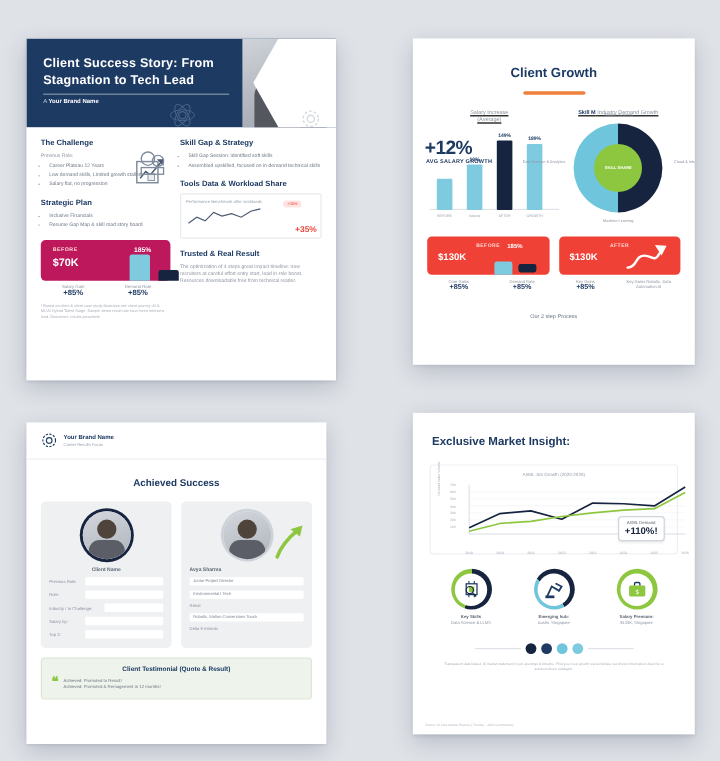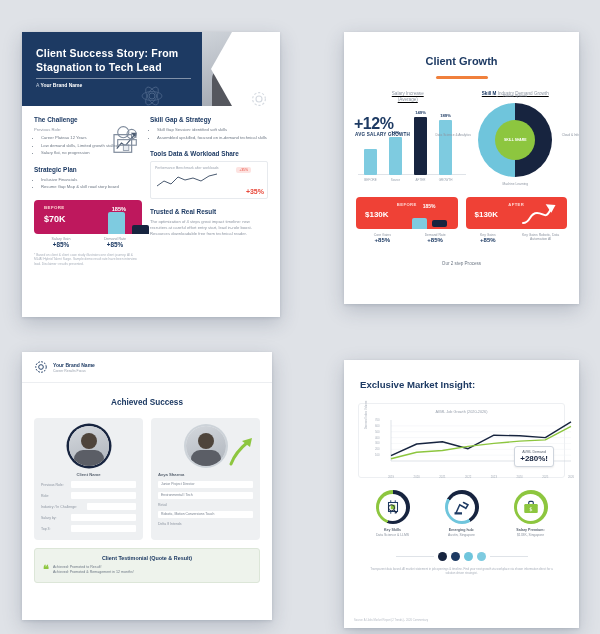--- a/index.html
+++ b/index.html
@@ -119,21 +119,21 @@
   .row .fd{flex:1;height:7px;background:#ffffff;border-radius:1px;}
   .row .fd.txt{font-size:3.4px;color:#7b8491;padding:1px 3px;box-sizing:border-box;}
   .arrow-up{position:absolute;right:6px;top:18px;}
   .c3-test{margin:8px 12px 0 12px;background:#eef3ec;border:1px solid #dce6d8;border-radius:3px;padding:6px 8px;}
   .c3-test .t{text-align:center;font-size:5.4px;color:#1d3a63;font-weight:bold;}
   .c3-q{display:flex;margin-top:4px;}
   .c3-q .qm{color:#8dc63f;font-size:11px;font-weight:bold;line-height:9px;margin-right:4px;}
   .c3-q .qt{font-size:3.6px;color:#6e7885;line-height:5.4px;}
 
   
-  #card4{left:344px;top:360px;width:235px;height:268px;}
+  #card4{left:344px;top:344px;width:235px;height:268px;}
   .c4-title{padding:18px 16px 0 16px;color:#1d3a63;font-size:9.6px;font-weight:bold;line-height:13px;}
   .c4-chartbox{margin:12px 14px 0 14px;border:1px solid #edeff2;border-radius:3px;padding:6px 6px 4px 6px;position:relative;}
   .c4-ct{text-align:center;font-size:3.8px;color:#9aa2ae;}
   .plot{position:relative;height:56px;margin-top:3px;}
   .ylab{position:absolute;left:-1px;top:12px;font-size:2.8px;color:#a8afba;
       transform:rotate(-90deg);transform-origin:left top;white-space:nowrap;}
   .xt{position:absolute;bottom:-6px;font-size:2.8px;color:#a8afba;transform:translateX(-50%);}
   .yt{position:absolute;left:10px;font-size:2.8px;color:#a8afba;transform:translateY(-50%);}
   .callout{position:absolute;right:4px;bottom:6px;background:#fff;border:1px solid #cfd5dd;border-radius:3px;
       padding:3px 5px;text-align:center;box-shadow:0 1px 2px rgba(0,0,0,.08);}
@@ -447,21 +447,21 @@
             <line x1="12" x2="192" y1="20.571428571428573" y2="20.571428571428573" stroke="#eef1f4" stroke-width=".5"></line>
             <line x1="12" x2="192" y1="14.714285714285715" y2="14.714285714285715" stroke="#eef1f4" stroke-width=".5"></line>
             <line x1="12" x2="192" y1="8.857142857142861" y2="8.857142857142861" stroke="#eef1f4" stroke-width=".5"></line>
             <line x1="12" x2="192" y1="44" y2="44" stroke="#c9d0d8" stroke-width=".6"></line>
             <line x1="12" x2="12" y1="3" y2="44" stroke="#c9d0d8" stroke-width=".6"></line>
             <polyline points="12.0,38.7 37.7,27.0 63.4,24.7 89.1,31.7 114.9,18.2 140.6,18.8 166.3,20.6 192.0,4.8" fill="none" stroke="#17243f" stroke-width="1.4" stroke-linejoin="round"></polyline>
             <polyline points="12.0,41.7 37.7,35.2 63.4,33.5 89.1,29.4 114.9,26.4 140.6,24.1 166.3,22.9 192.0,9.4" fill="none" stroke="#8dc63f" stroke-width="1.4" stroke-linejoin="round"></polyline>
           </svg>
         <div class="callout">
           <div class="cl">AI/ML Demand</div>
-          <div class="cv">+280%!</div>
+          <div class="cv">+110%!</div>
         </div>
       <div class="xt" style="left: 26px;">2019</div>
           <div class="xt" style="left: 51.7143px;">2020</div>
           <div class="xt" style="left: 77.4286px;">2021</div>
           <div class="xt" style="left: 103.143px;">2022</div>
           <div class="xt" style="left: 128.857px;">2023</div>
           <div class="xt" style="left: 154.571px;">2024</div>
           <div class="xt" style="left: 180.286px;">2025</div>
           <div class="xt" style="left: 206px;">2026</div>
           <div class="yt" style="top: 38.1429px;">100</div>

